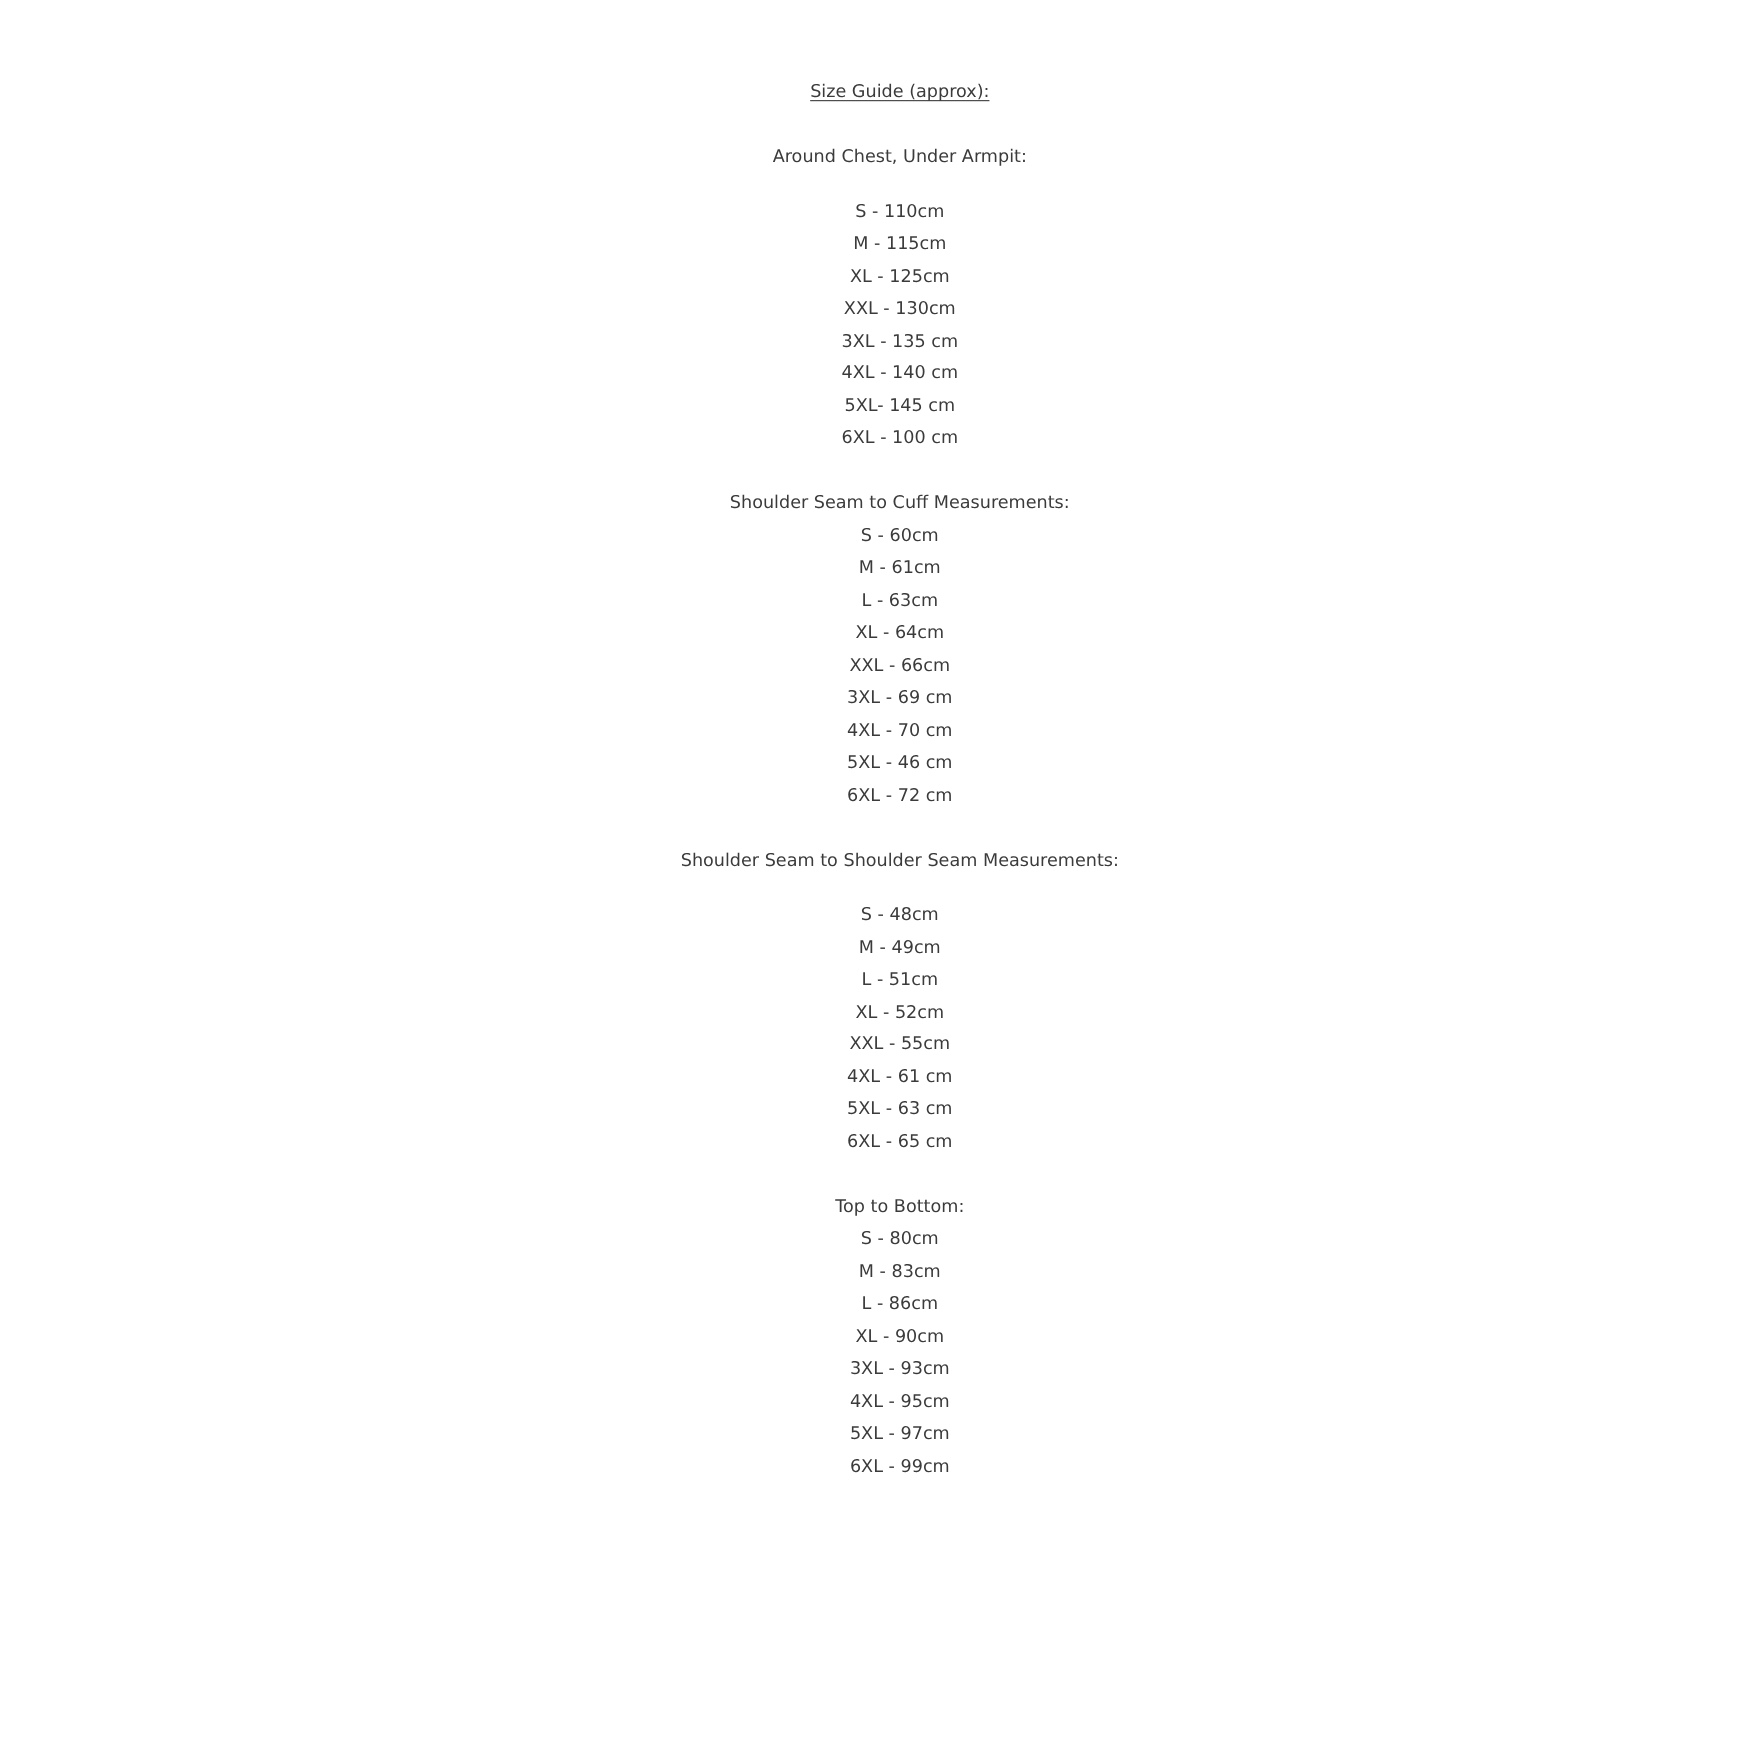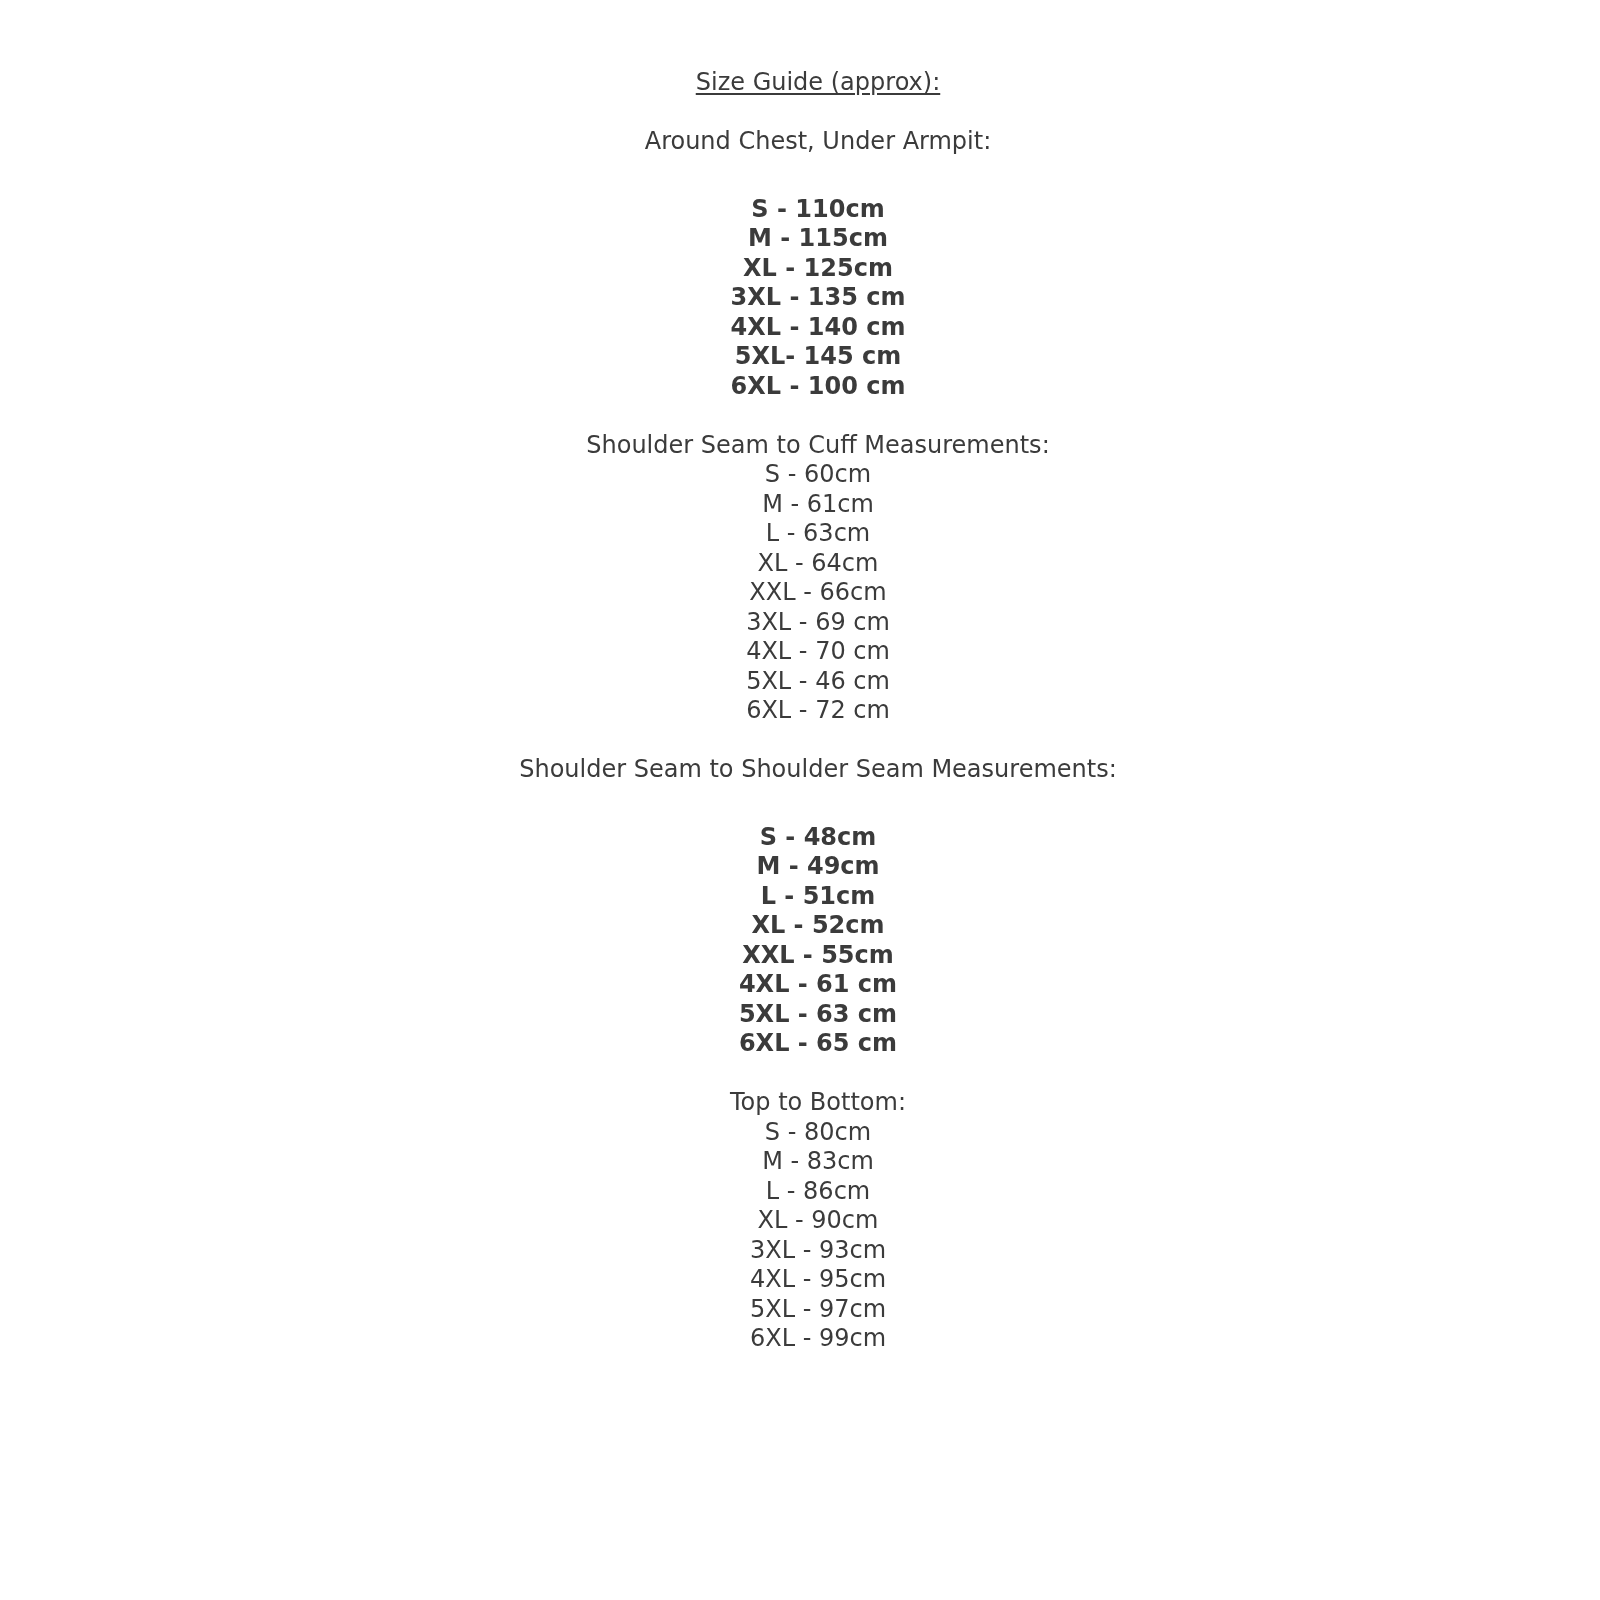--- a/index.html
+++ b/index.html
@@ -12,52 +12,52 @@
     height: 1600px;
     overflow: hidden;
     font-family: "DejaVu Sans", "Liberation Sans", sans-serif;
   }
   .size-guide {
     padding-top: 68px;
     
     padding-left: 36px;
     text-align: center;
     color: #3b3b3b;
-    font-size: 24px;
+    font-size: 16px;
     line-height: 29.5px;
   }
   .doc-title {
     text-decoration: underline;
     text-underline-offset: 3px;
   }
   
   .section {
     margin-top: 29.5px;
   }
   
   .section.gap-after-heading .rows {
-    margin-top: 38px;
-    font-weight: bold;
+    margin-top: 20px;
   }
   .heading, .row, .doc-title {
     white-space: pre;
   }
 </style>
 </head>
 <body>
 
 <div class="size-guide">
   <div class="doc-title">Size Guide (approx):</div>
   <div>
       <div class="section gap-after-heading">
         <div class="heading">Around Chest, Under Armpit:</div>
         <div class="rows">
           <div class="row">S - 110cm</div>
           <div class="row">M - 115cm</div>
           <div class="row">XL - 125cm</div>
+          <div class="row">XXL - 130cm</div>
           <div class="row">3XL - 135 cm</div>
           <div class="row">4XL - 140 cm</div>
           <div class="row">5XL- 145 cm</div>
           <div class="row">6XL - 100 cm</div>
         </div>
       </div>
       <div class="section">
         <div class="heading">Shoulder Seam to Cuff Measurements:</div>
         <div class="rows">
           <div class="row">S - 60cm</div>

